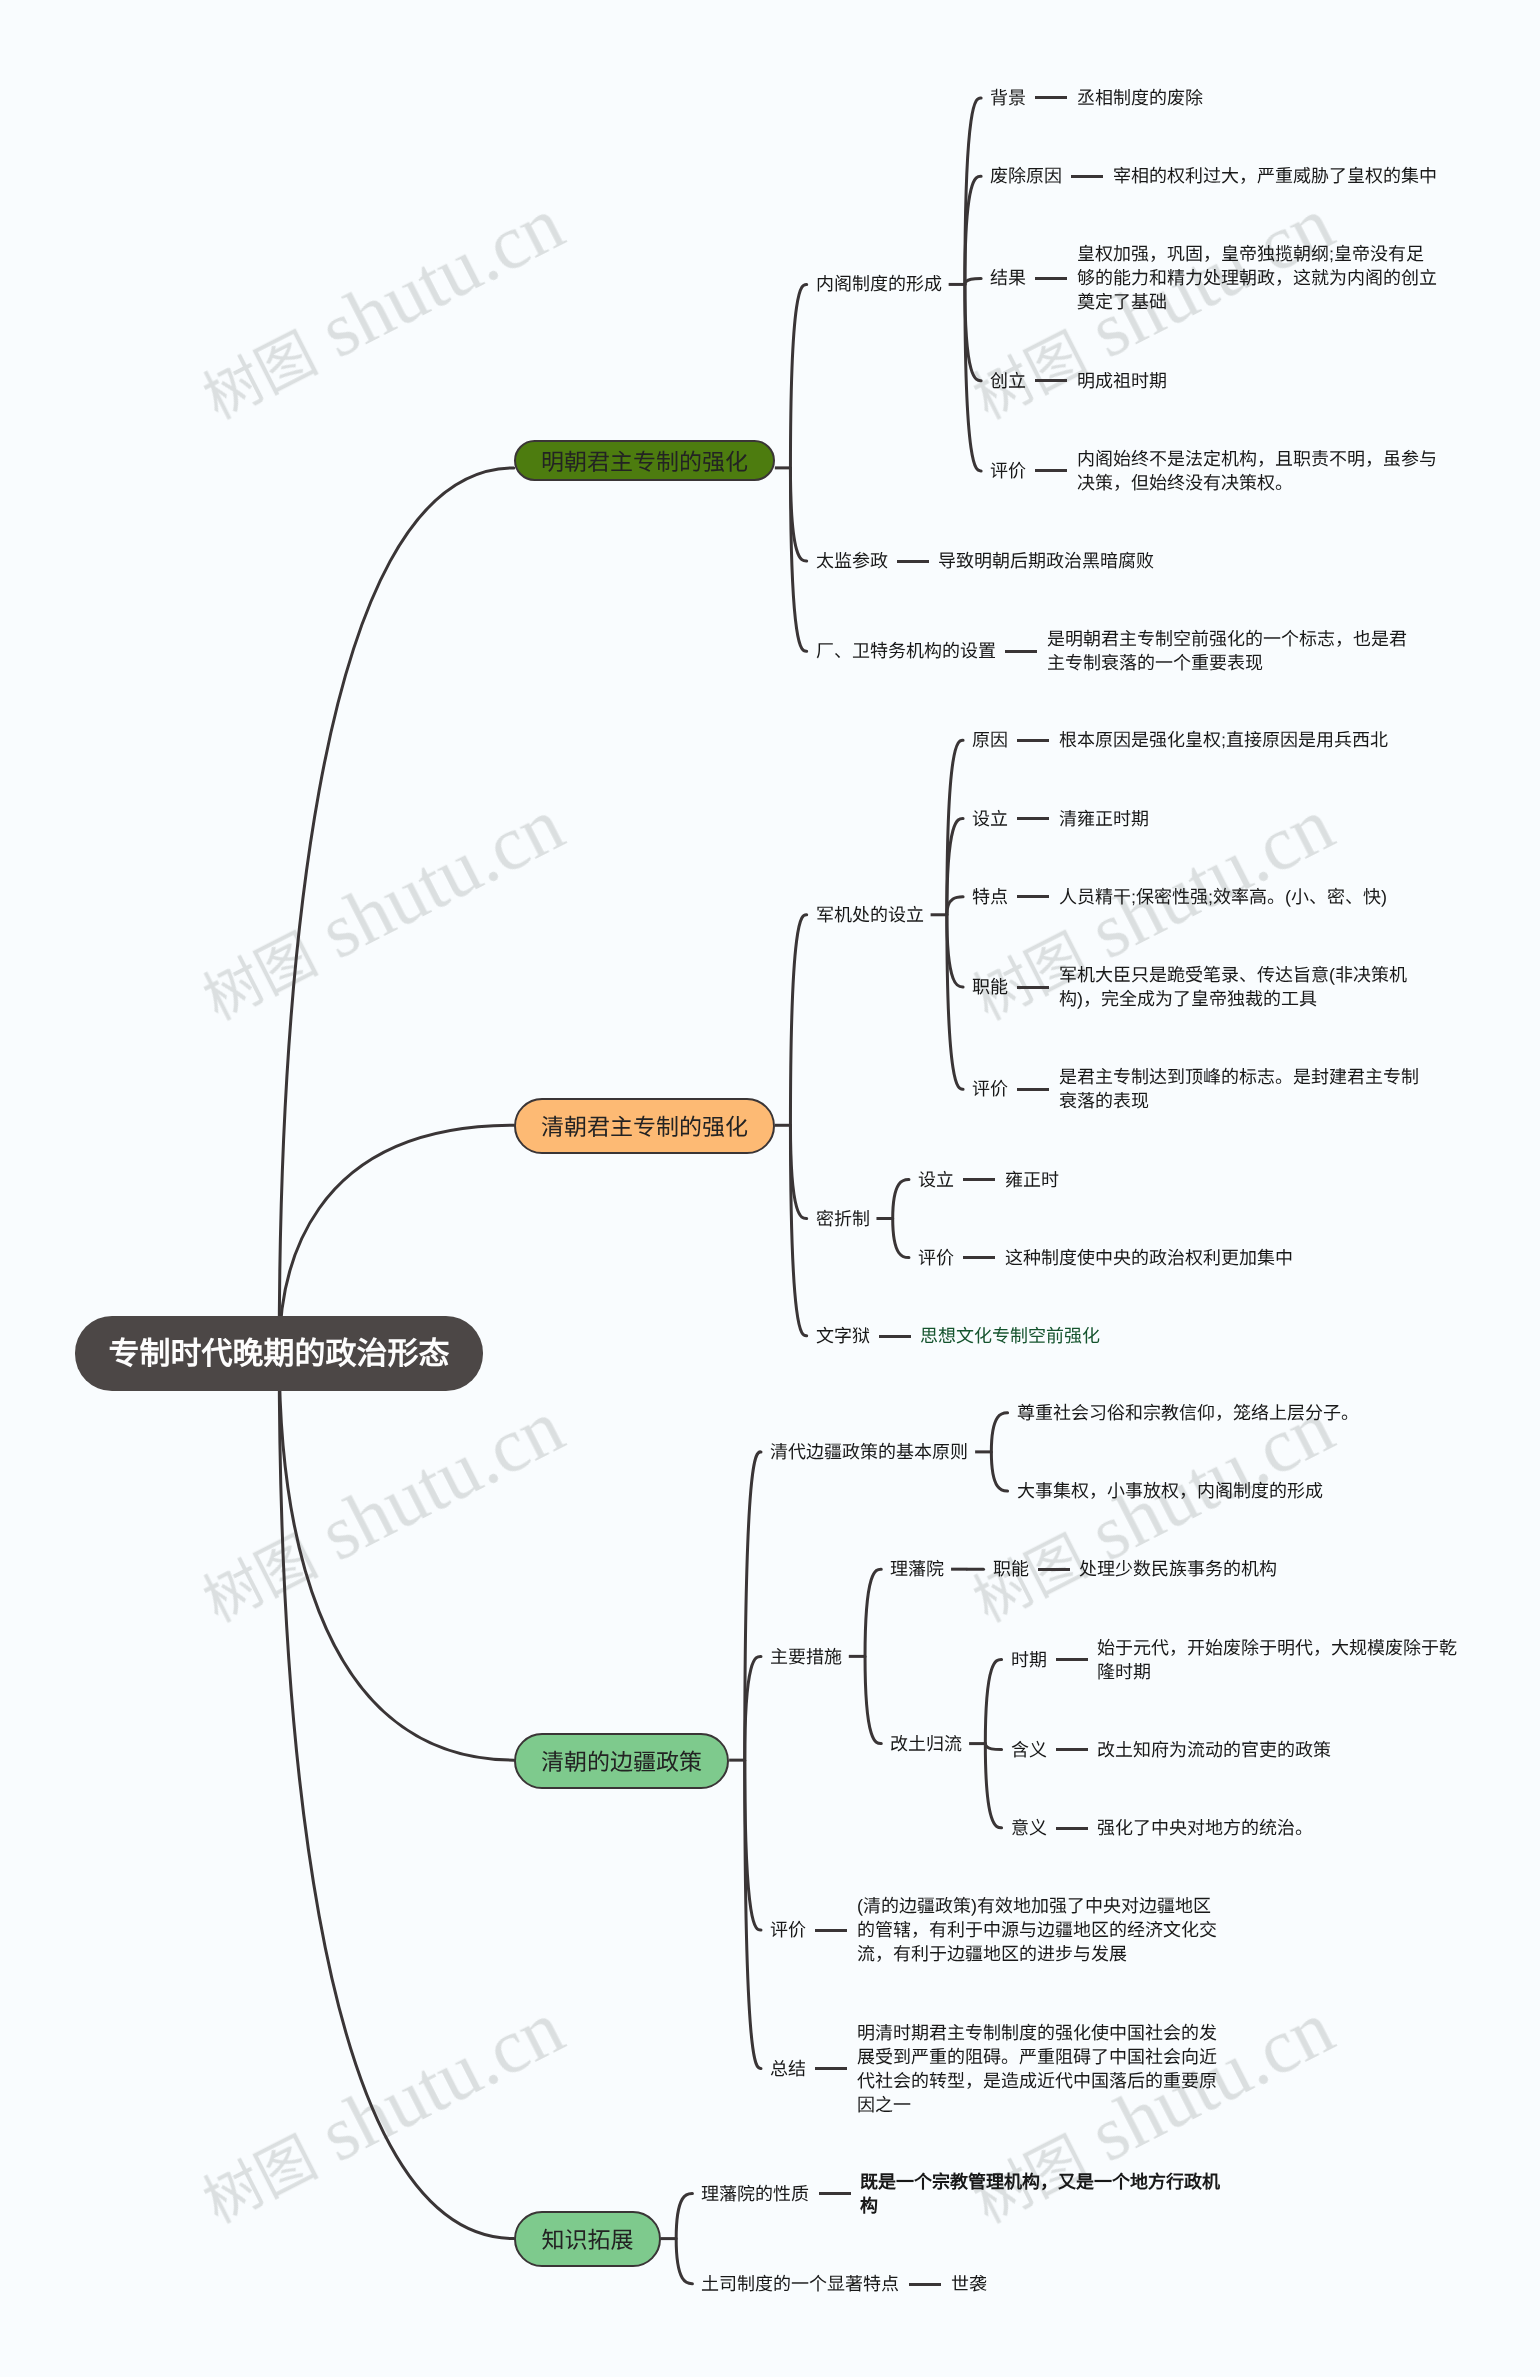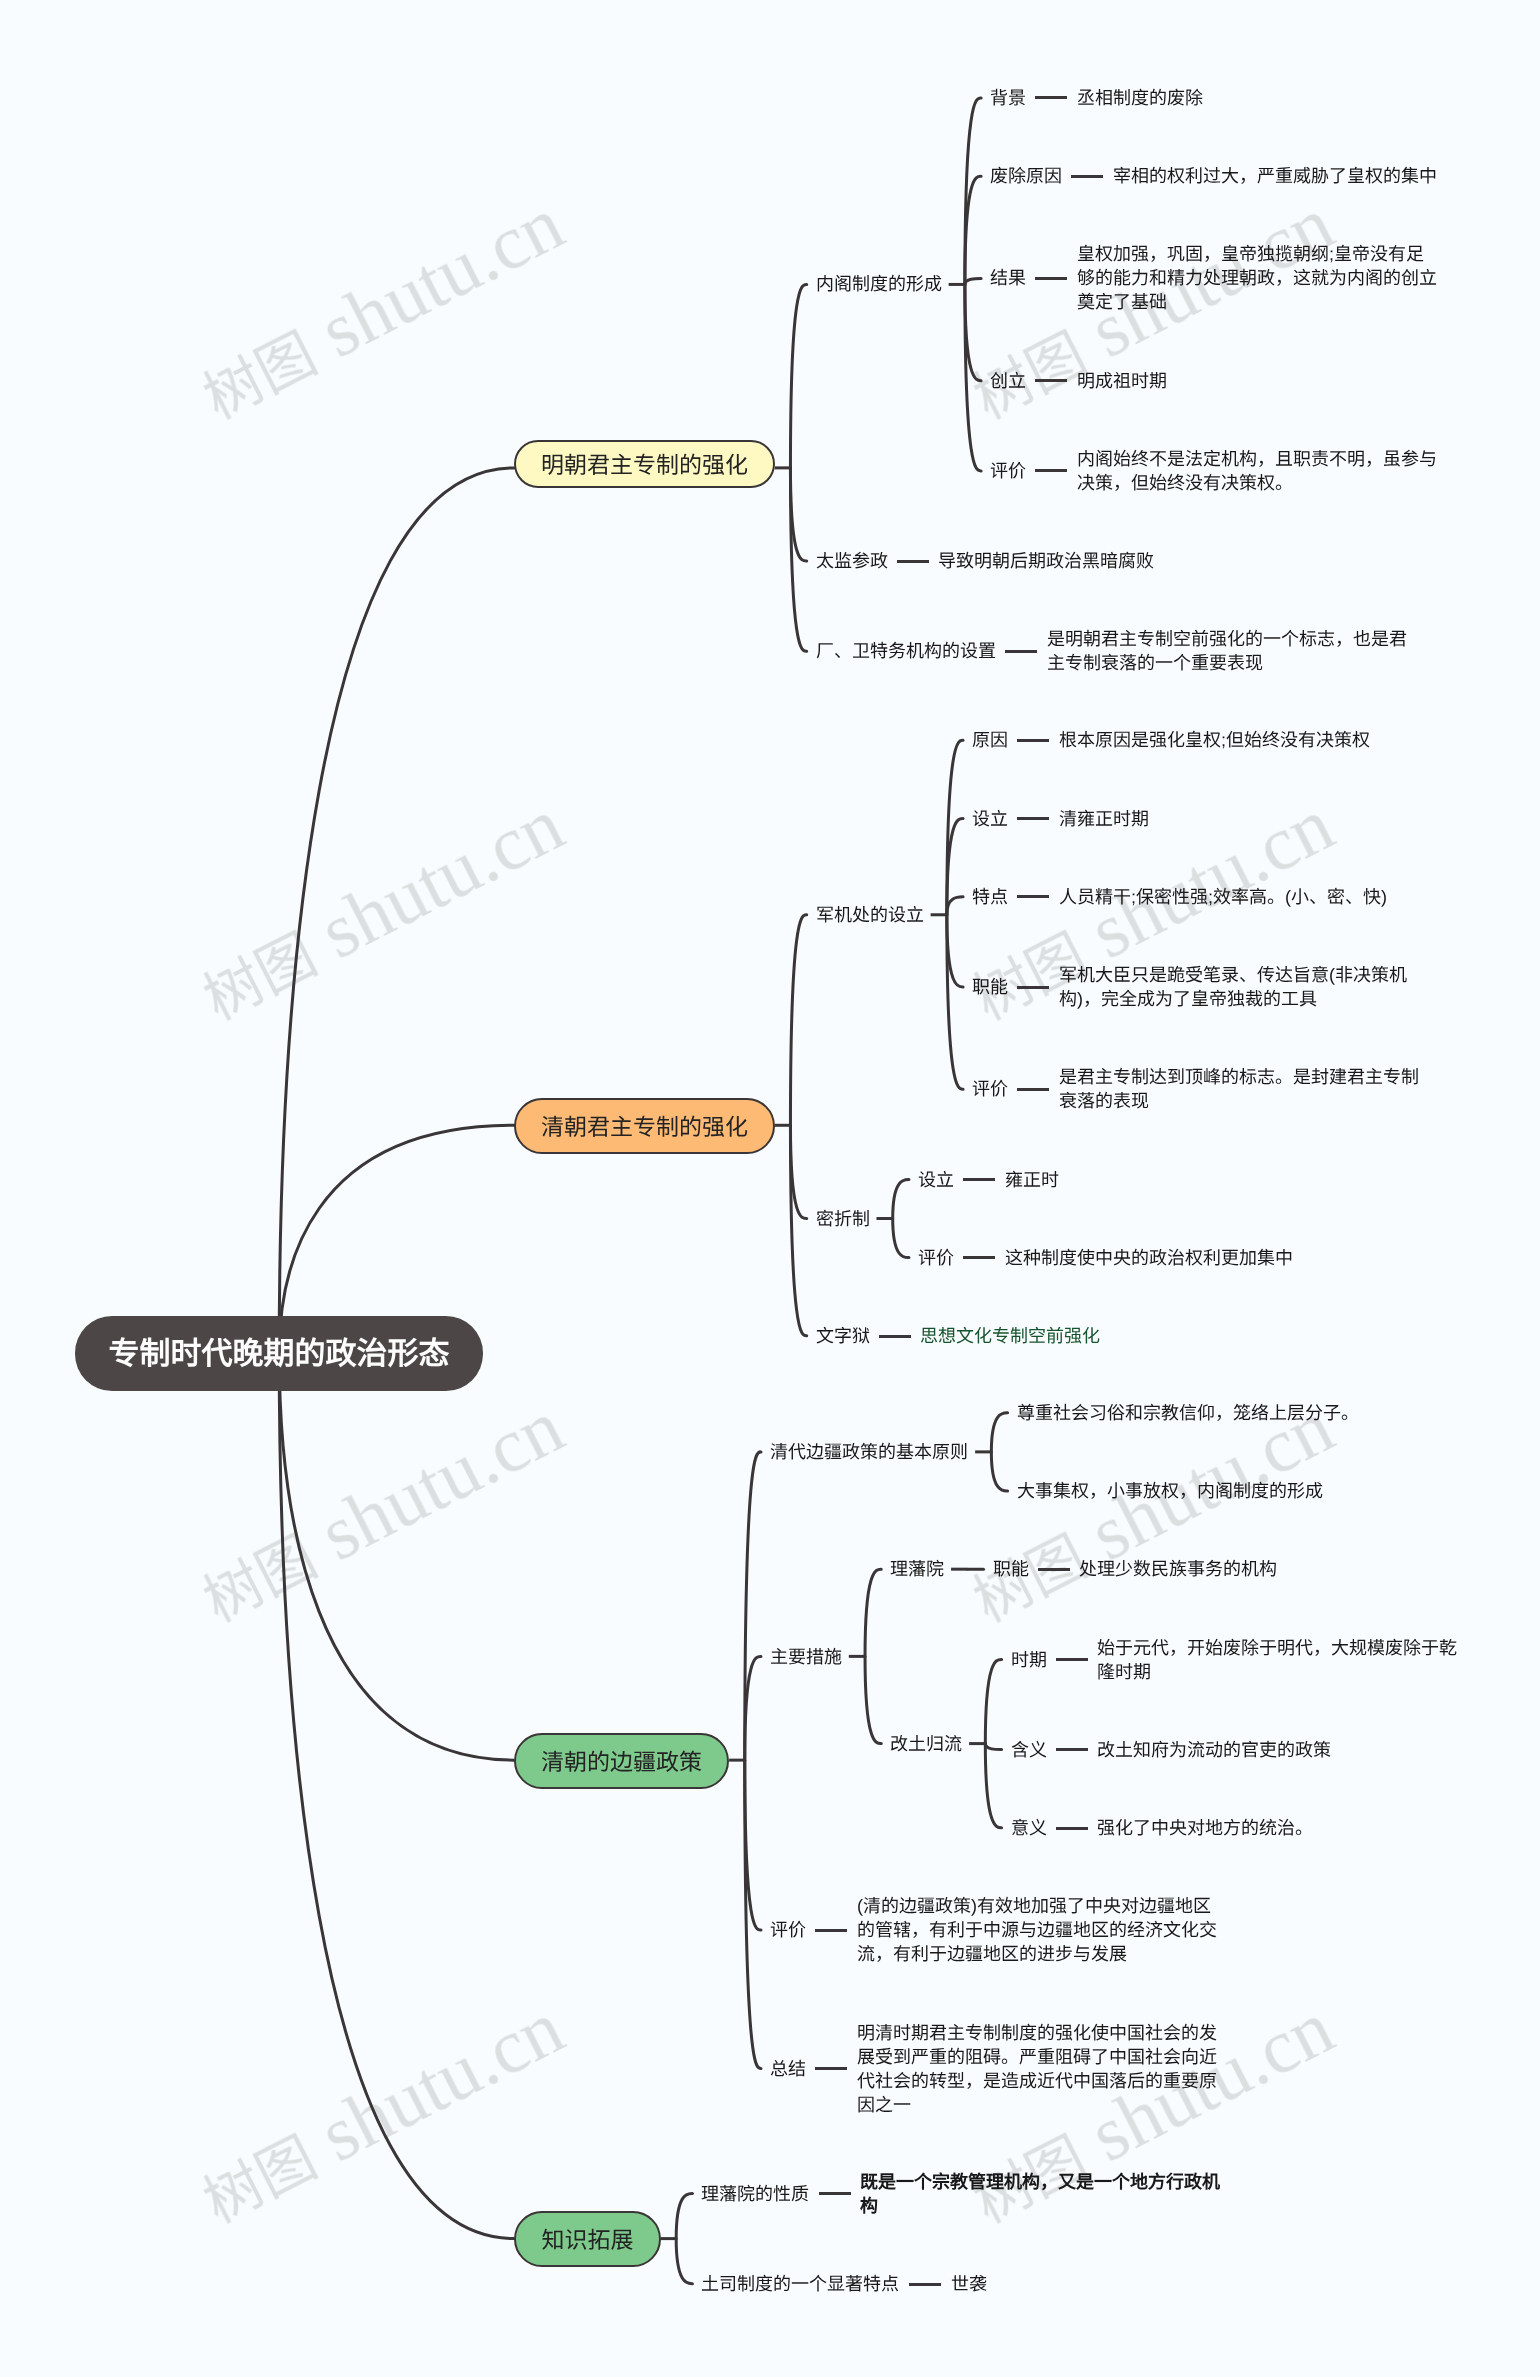--- a/index.html
+++ b/index.html
@@ -85,21 +85,21 @@
       <path d="M1238.015625,2926.4 C1238.015625,3449.15 1256.915625,3438.9 1265.015625,3438.9" fill="none" stroke="#3a3536" stroke-width="5" stroke-linecap="round" stroke-linejoin="round"></path>
       <path d="M464.0078125,2249.9 C464.0078125,2779.82 510.806875,3721.9 854,3721.9" fill="none" stroke="#3a3536" stroke-width="5" stroke-linecap="round"></path>
       <path d="M1098.015625,3721.9 L1124.015625,3721.9" fill="none" stroke="#3a3536" stroke-width="5" stroke-linecap="butt"></path>
       <path d="M1124.015625,3721.9 C1124.015625,3645.4 1142.915625,3646.9 1151.015625,3646.9" fill="none" stroke="#3a3536" stroke-width="5" stroke-linecap="round" stroke-linejoin="round"></path>
       <path d="M1124.015625,3721.9 C1124.015625,3798.4 1142.915625,3796.9 1151.015625,3796.9" fill="none" stroke="#3a3536" stroke-width="5" stroke-linecap="round" stroke-linejoin="round"></path>
     </svg>
   <div id="nodes">
       <div class="node rootnode" style="left: 75px; top: 1316px; width: 408px; height: 75px; background: rgb(76, 71, 70); color: rgb(253, 253, 253); font-size: 31px; border-radius: 37px;">
         <span style="display: block; position: relative; top: -3px;">专制时代晚期的政治形态</span>
       </div>
-      <div class="node branchnode" style="left: 514px; top: 440px; width: 261px; height: 48px; background: #fef9c3; border-color: rgb(58, 53, 54); color: rgb(35, 35, 35); font-size: 23px; border-radius: 28px;">
+      <div class="node branchnode" style="left: 514px; top: 440px; width: 261px; height: 41px; background: #4d7c0f; border-color: rgb(58, 53, 54); color: rgb(35, 35, 35); font-size: 23px; border-radius: 28px;">
         <span style="display: block; position: relative; top: -0.6px;">明朝君主专制的强化</span>
       </div>
       <div class="lbl" style="color: rgb(24, 24, 24); left: 816px; top: 272px;">内阁制度的形成</div>
       <div class="lbl" style="color: rgb(24, 24, 24); left: 990px; top: 86px;">背景</div>
       <div class="dash" style="left: 1035px; top: 96px; width: 32px; background: rgb(58, 53, 54);"></div>
       <div class="leafbox" style="color: rgb(24, 24, 24); left: 1077px; top: 86px;">丞相制度的废除</div>
       <div class="lbl" style="color: rgb(24, 24, 24); left: 990px; top: 164px;">废除原因</div>
       <div class="dash" style="left: 1071px; top: 175px; width: 32px; background: rgb(58, 53, 54);"></div>
       <div class="leafbox" style="color: rgb(24, 24, 24); left: 1113px; top: 164px;">宰相的权利过大，严重威胁了皇权的集中</div>
       <div class="lbl" style="color: rgb(24, 24, 24); left: 990px; top: 266px;">结果</div>
@@ -120,21 +120,21 @@
       <div class="lbl" style="color: rgb(24, 24, 24); left: 816px; top: 639px;">厂、卫特务机构的设置</div>
       <div class="dash" style="left: 1005px; top: 650px; width: 32px; background: rgb(58, 53, 54);"></div>
       <div class="leafbox" style="color: rgb(24, 24, 24); left: 1047px; top: 627px;">是明朝君主专制空前强化的一个标志，也是君
 主专制衰落的一个重要表现</div>
       <div class="node branchnode" style="left: 514px; top: 1098px; width: 261px; height: 56px; background: #fdba74; border-color: rgb(58, 53, 54); color: rgb(35, 35, 35); font-size: 23px; border-radius: 28px; justify-content: center;">
         <span style="display: block; position: relative; top: -0.6px;">清朝君主专制的强化</span>
       </div>
       <div class="lbl" style="color: rgb(24, 24, 24); left: 816px; top: 903px;">军机处的设立</div>
       <div class="lbl" style="color: rgb(24, 24, 24); left: 972px; top: 728px;">原因</div>
       <div class="dash" style="left: 1017px; top: 739px; width: 32px; background: rgb(58, 53, 54);"></div>
-      <div class="leafbox" style="color: rgb(24, 24, 24); left: 1059px; top: 728px;">根本原因是强化皇权;但始终没有决策权</div>
+      <div class="leafbox" style="color: rgb(24, 24, 24); left: 1059px; top: 728px;">根本原因是强化皇权;直接原因是用兵西北</div>
       <div class="lbl" style="color: rgb(24, 24, 24); left: 972px; top: 807px;">设立</div>
       <div class="dash" style="left: 1017px; top: 817px; width: 32px; background: rgb(58, 53, 54);"></div>
       <div class="leafbox" style="color: rgb(24, 24, 24); left: 1059px; top: 807px;">清雍正时期</div>
       <div class="lbl" style="color: rgb(24, 24, 24); left: 972px; top: 885px;">特点</div>
       <div class="dash" style="left: 1017px; top: 895px; width: 32px; background: rgb(58, 53, 54);"></div>
       <div class="leafbox" style="color: rgb(24, 24, 24); left: 1059px; top: 885px;">人员精干;保密性强;效率高。(小、密、快)</div>
       <div class="lbl" style="color: rgb(24, 24, 24); left: 972px; top: 975px;">职能</div>
       <div class="dash" style="left: 1017px; top: 986px; width: 32px; background: rgb(58, 53, 54);"></div>
       <div class="leafbox" style="color: rgb(24, 24, 24); left: 1059px; top: 963px;">军机大臣只是跪受笔录、传达旨意(非决策机
 构)，完全成为了皇帝独裁的工具</div>

